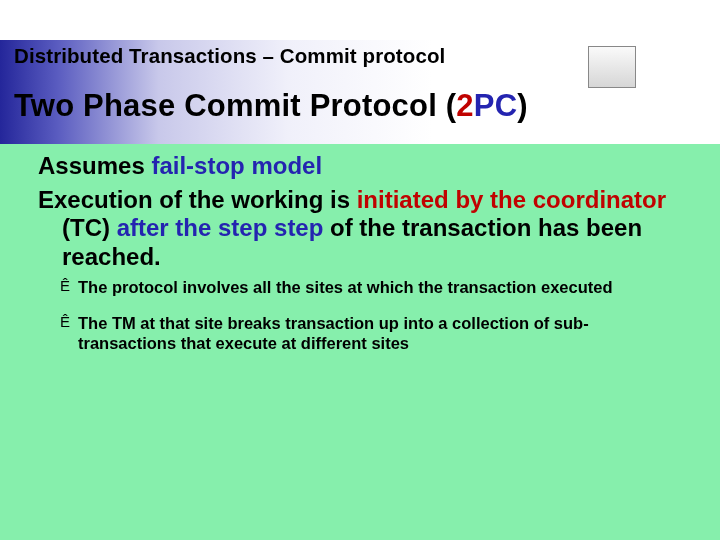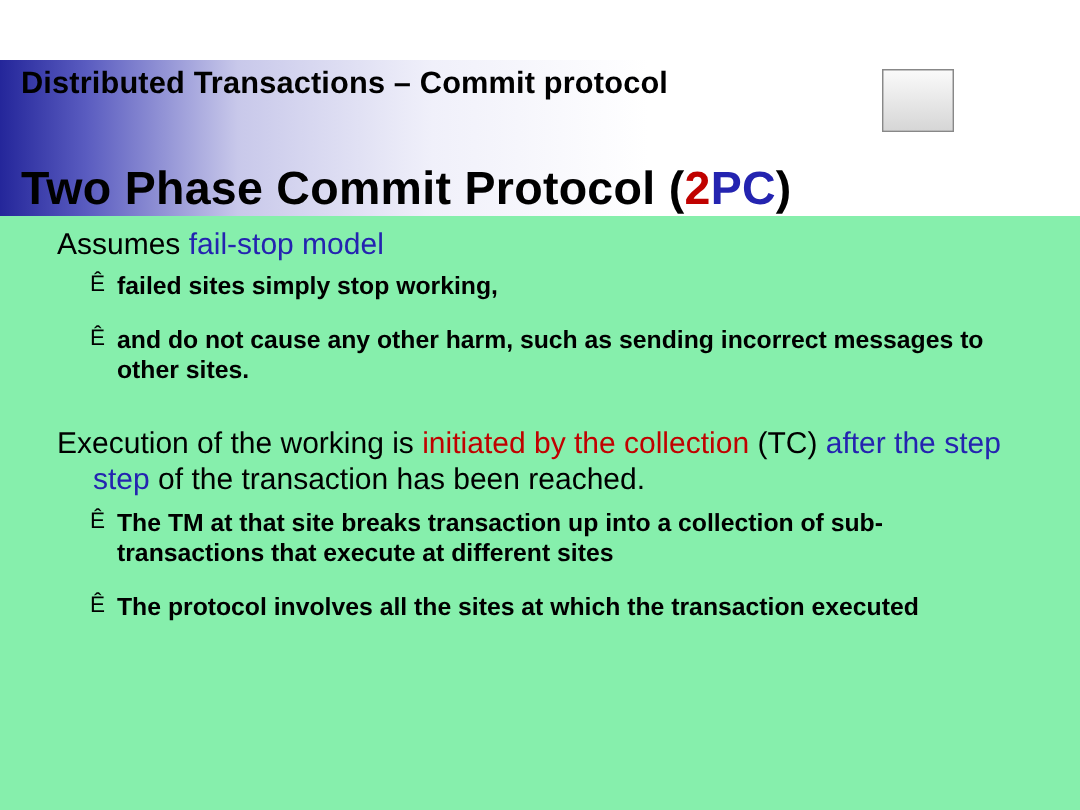--- a/index.html
+++ b/index.html
@@ -13,31 +13,31 @@
     position: absolute; top: 6px; right: 84px; width: 48px; height: 42px;
     background: linear-gradient(to bottom, #fafafa, #d6d6d6);
     border: 1px solid #888;
   }
   .breadcrumb {
     position: absolute; top: 4px; left: 14px;
     font-weight: bold; font-size: 20.5px; color: #000; letter-spacing: 0.1px;
     line-height: 1.15;
   }
   .title {
-    position: absolute; top: 68px; left: 14px;
+    position: absolute; top: 48px; left: 14px;
     font-weight: bold; font-size: 31px; color: #000; letter-spacing: 0.2px;
   }
   .title .accent2 { color: #c00200; }
   .title .accent-nav { color: #2424b0; }
   .body {
     position: absolute; top: 112px; left: 40px; right: 34px;
     color: #000;
   }
   .h2 {
-    font-weight: normal; font-size: 20px; margin-bottom: 6px;
+    font-weight: bold; font-size: 24px; margin-bottom: 6px;
     margin-left: -2px;
   }
   .h2 .nav { color: #2424b0; }
   .h2 .red { color: #c00200; }
   .sub-list { margin-left: 20px; margin-bottom: 28px; }
   .sub-item {
     position: relative; font-weight: bold; font-size: 16.5px; line-height: 1.22;
     padding-left: 18px; margin-bottom: 16px;
   }
   .sub-item::before {
@@ -64,29 +64,25 @@
 
   <div class="title">
     <span>Two Phase Commit Protocol (</span><span class="accent2">2</span><span class="accent-nav">PC</span><span>)</span>
   </div>
 
   <div class="body">
 
     <div class="h2">
       <span>Assumes </span><span class="nav">fail-stop model</span>
     </div>
-    <div class="sub-list">
-      <div class="sub-item">failed sites simply stop working,</div>
-      <div class="sub-item">and do not cause any other harm, such as sending incorrect messages to other sites.</div>
-    </div>
 
     <div class="h2" style="line-height:1.18; text-indent:-24px; padding-left:24px;">
-      <span>Execution of the working is </span><span class="red">initiated by the collection</span><span>  (TC) </span><span class="nav">after the step step</span><span> of the transaction has been reached.</span>
+      <span>Execution of the working is </span><span class="red">initiated by the coordinator</span><span>  (TC) </span><span class="nav">after the step step</span><span> of the transaction has been reached.</span>
     </div>
     <div class="sub-list">
+      <div class="sub-item">The protocol involves all the sites at which the transaction executed</div>
       <div class="sub-item">The TM at that site breaks transaction up into a collection of sub-transactions that execute at different sites</div>
-      <div class="sub-item">The protocol involves all the sites at which the transaction executed</div>
     </div>
 
   </div>
 
   <div class="page-num">6</div>
 </div>
 
 </body></html>

